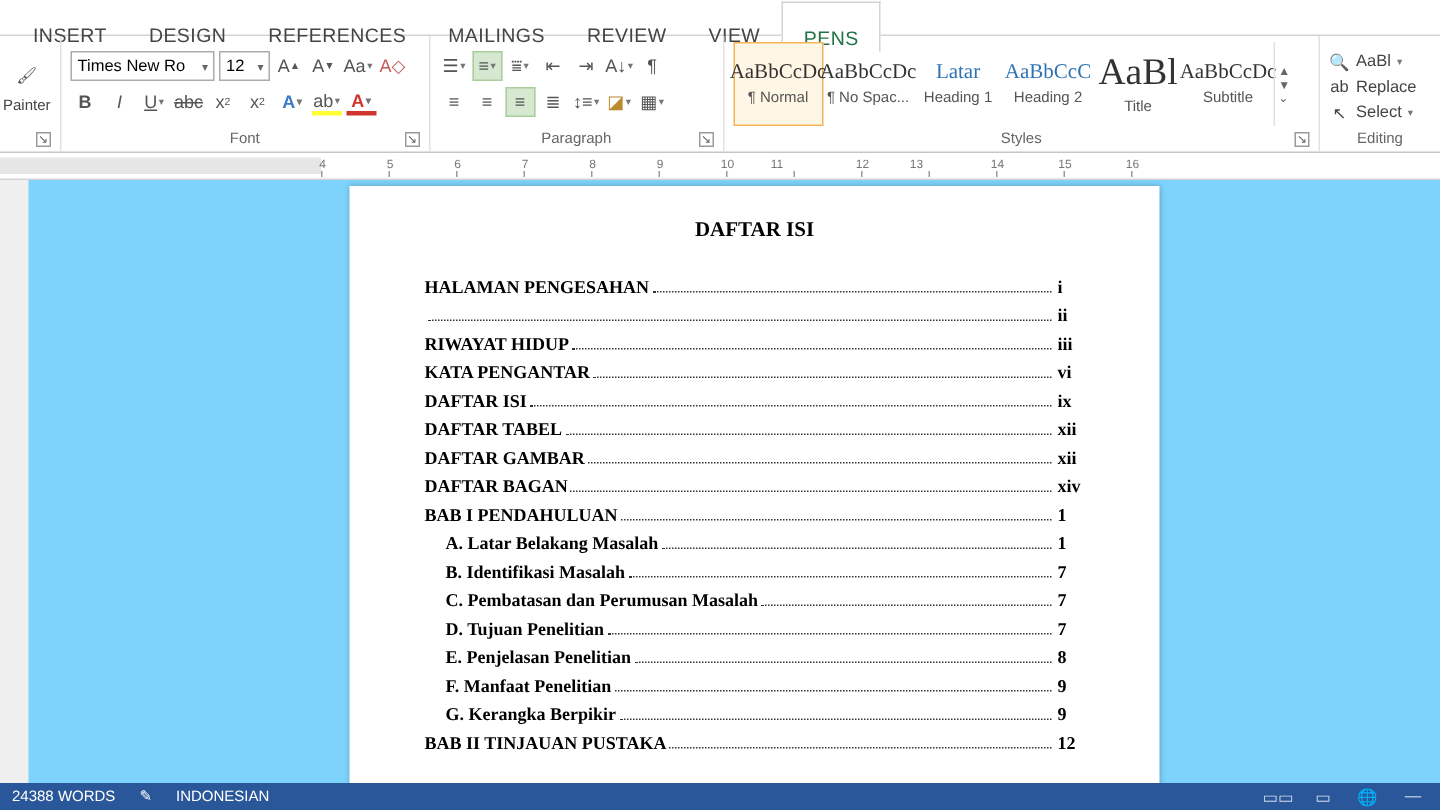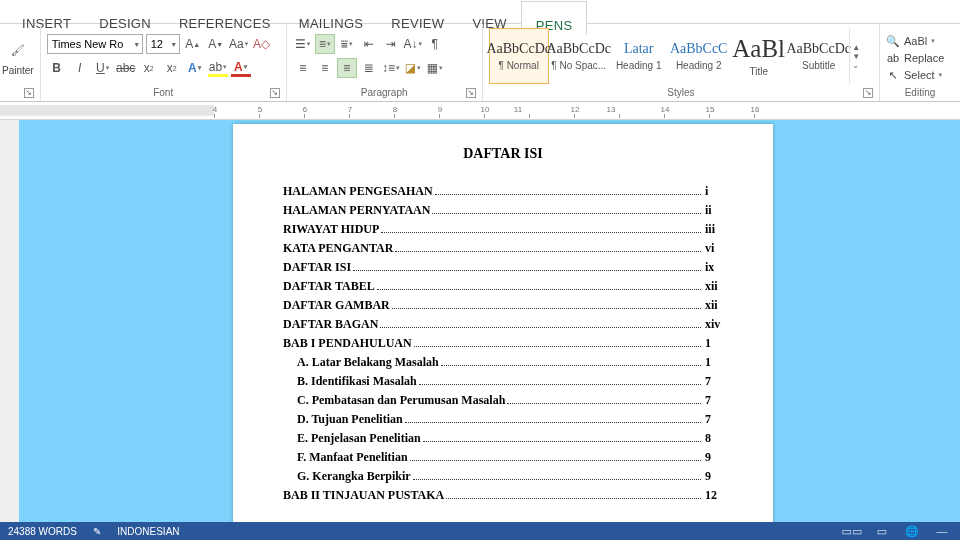--- a/index.html
+++ b/index.html
@@ -391,21 +391,20 @@
 <div class="docarea">
   <div class="page">
     <div class="doctitle">DAFTAR ISI</div>
     <div class="toc" id="toc">
         <div class="toc-line bold">
           <span class="txt">HALAMAN PENGESAHAN</span>
           <span class="lead"></span>
           <span class="pg">i</span>
         </div>
         <div class="toc-line bold">
-          <span class="txt">HALAMAN PERNYATAAN</span>
           <span class="lead"></span>
           <span class="pg">ii</span>
         </div>
         <div class="toc-line bold">
           <span class="txt">RIWAYAT HIDUP</span>
           <span class="lead"></span>
           <span class="pg">iii</span>
         </div>
         <div class="toc-line bold">
           <span class="txt">KATA PENGANTAR</span>

